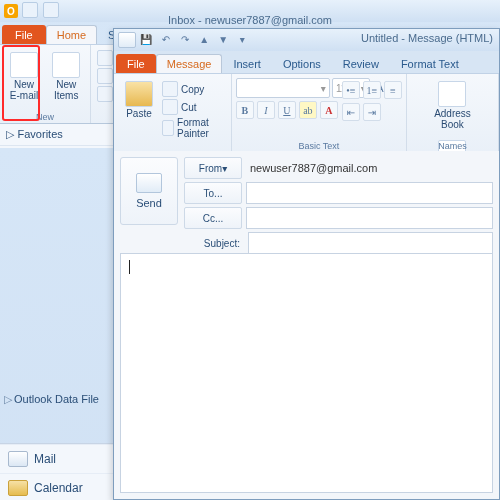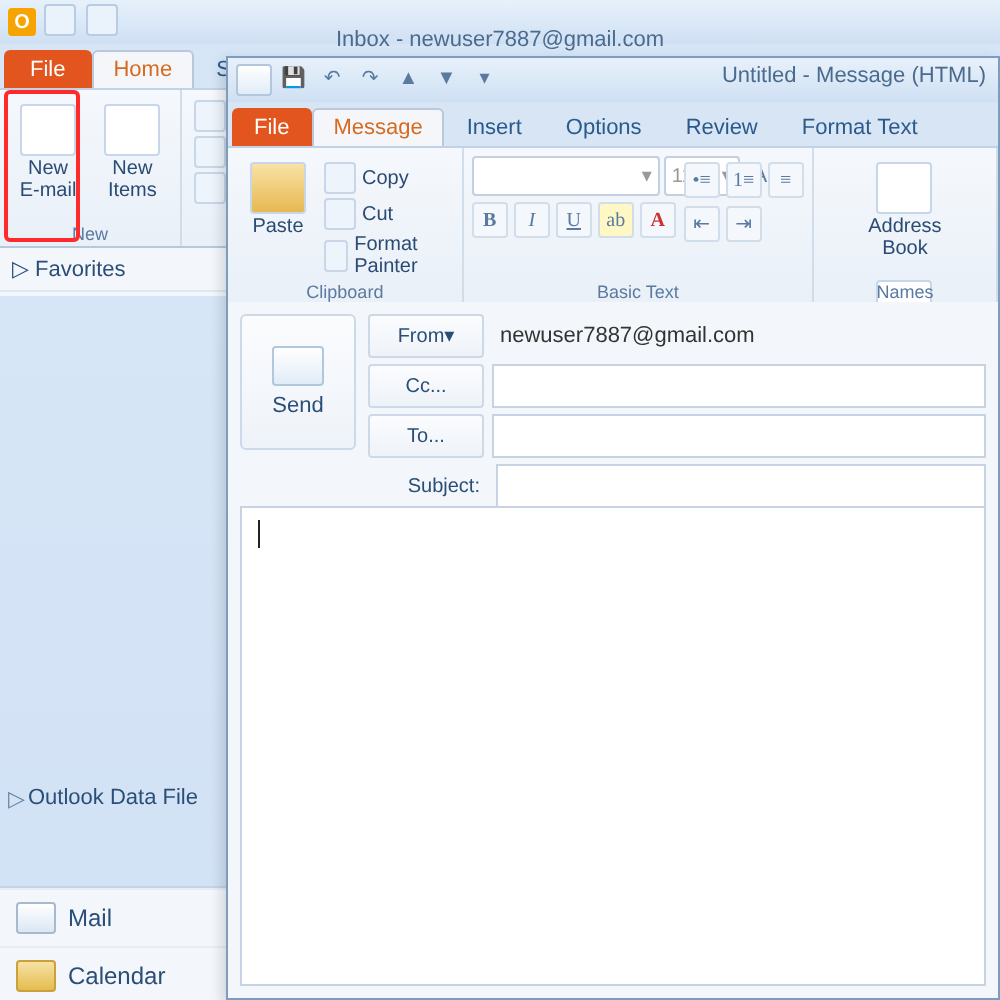--- a/index.html
+++ b/index.html
@@ -178,21 +178,20 @@
             </div>
           <div class="smallrow">
               <div class="ic"></div>
               <span>Cut</span>
             </div>
           <div class="smallrow">
               <div class="ic"></div>
               <span>Format Painter</span>
             </div>
         </div>
-        <div class="label">Clipboard</div>
       </div>
       <div class="rb-group" style="width:180px;align-items:flex-start;padding-top:4px">
         <div class="fontbox">
           <div class="sel" style="width:86px">
               <span></span>
               <span>▾</span>
             </div>
           <div class="sel" style="width:30px">
               <span>11</span>
               <span>▾</span>
@@ -238,28 +237,28 @@
         <div class="sendbox">
           <div class="ic"></div>
           <span>Send</span>
         </div>
         <div class="fields">
           <div class="frow">
             <div class="lbl"><span>From</span> ▾</div>
             <div style="flex:1;font-size:11px;color:#333;padding-left:4px">newuser7887@gmail.com</div>
           </div>
           <div class="frow">
+            <div class="lbl">To...</div>
+            <input value="" style="">
+          </div>
+          <div class="frow">
             <div class="lbl">Cc...</div>
             <input value="" style="">
           </div>
           <div class="frow">
-            <div class="lbl">To...</div>
-            <input value="" style="">
-          </div>
-          <div class="frow">
             <div class="lbl plain">Subject:</div>
             <input value="" style="">
           </div>
         </div>
       </div>
       <div class="bodytext">
         <div class="caret"></div>
       </div>
     </div>
   </div>

